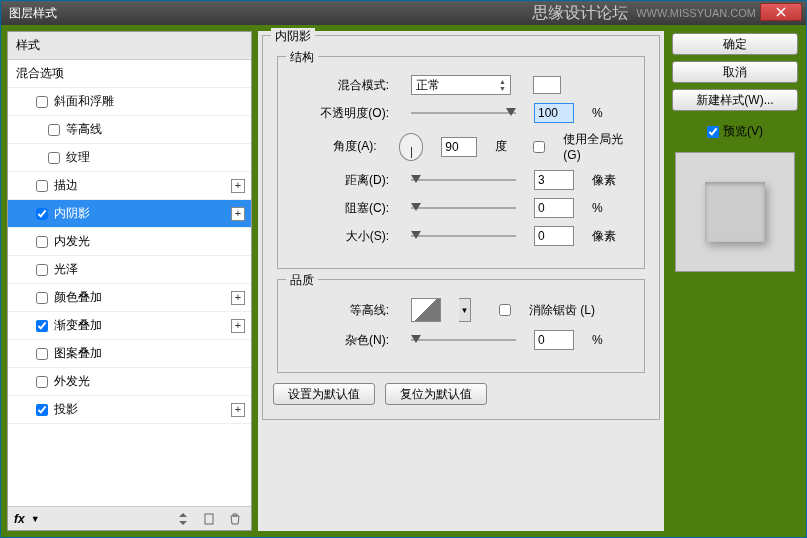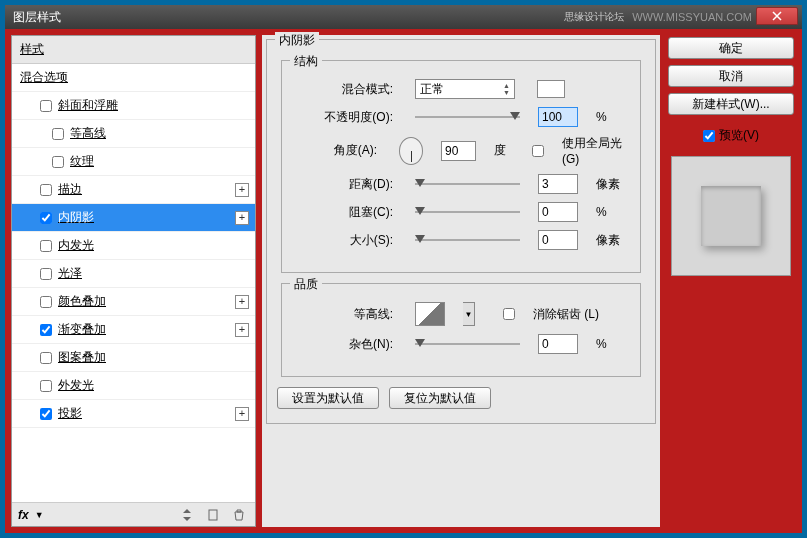--- a/index.html
+++ b/index.html
@@ -1,26 +1,26 @@
 <!DOCTYPE html>
 <html><head>
 <meta charset="utf-8">
 <style>
 *{box-sizing:border-box;margin:0;padding:0;font-family:"Microsoft YaHei","SimSun",sans-serif;font-size:12px;}
 body{background:#f0f0f0;}
-.window{width:807px;height:538px;background:#b91c1c;border:5px solid #0369a1;position:relative;}
+.window{width:807px;height:538px;background:#4d7c0f;border:1px solid #0369a1;position:relative;}
 .titlebar{height:24px;background:linear-gradient(#5a5a5a,#3a3a3a);color:#fff;display:flex;align-items:center;padding:0 4px;}
 .titlebar .title{flex:1;padding-left:4px;}
-.titlebar .brand{font-size:10px;color:#ccc;margin-right:8px;}
+.titlebar .brand{font-size:16px;color:#ccc;margin-right:8px;}
 .titlebar .url{font-size:11px;color:#999;margin-right:4px;}
 .closebtn{width:42px;height:18px;background:linear-gradient(#e25a5a,#c63a3a);border:1px solid #8a2a2a;color:#fff;display:flex;align-items:center;justify-content:center;border-radius:2px 2px 0 0;margin-top:-2px;}
 .closebtn svg{width:10px;height:10px;}
 .content{display:flex;height:calc(100% - 24px);padding:6px;gap:6px;}
 .left{width:245px;background:#fff;border:1px solid #999;position:relative;display:flex;flex-direction:column;}
-.left-list{flex:1;overflow:auto;text-decoration:underline;}
+.left-list{flex:1;overflow:auto;}
 .left .hdr{background:#e8e8e8;padding:5px 8px;border-bottom:1px solid #ccc;}
 .left .row{display:flex;align-items:center;padding:5px 8px;border-bottom:1px solid #eee;position:relative;}
 .left .row.indent{padding-left:28px;}
 .left .row.indent2{padding-left:40px;}
 .left .row.sel{background:#2d8cef;color:#fff;}
 .left .row input[type=checkbox]{margin-right:6px;}
 .left .row .plus{position:absolute;right:6px;width:14px;height:14px;border:1px solid #888;background:#fff;display:flex;align-items:center;justify-content:center;font-size:11px;line-height:1;color:#333;}
 .left .row.sel .plus{background:#fff;color:#333;}
 .left-footer{height:24px;border-top:1px solid #ccc;background:#e8e8e8;display:flex;align-items:center;padding:0 6px;gap:6px;}
 .left-footer .fx{font-style:italic;font-weight:bold;}

